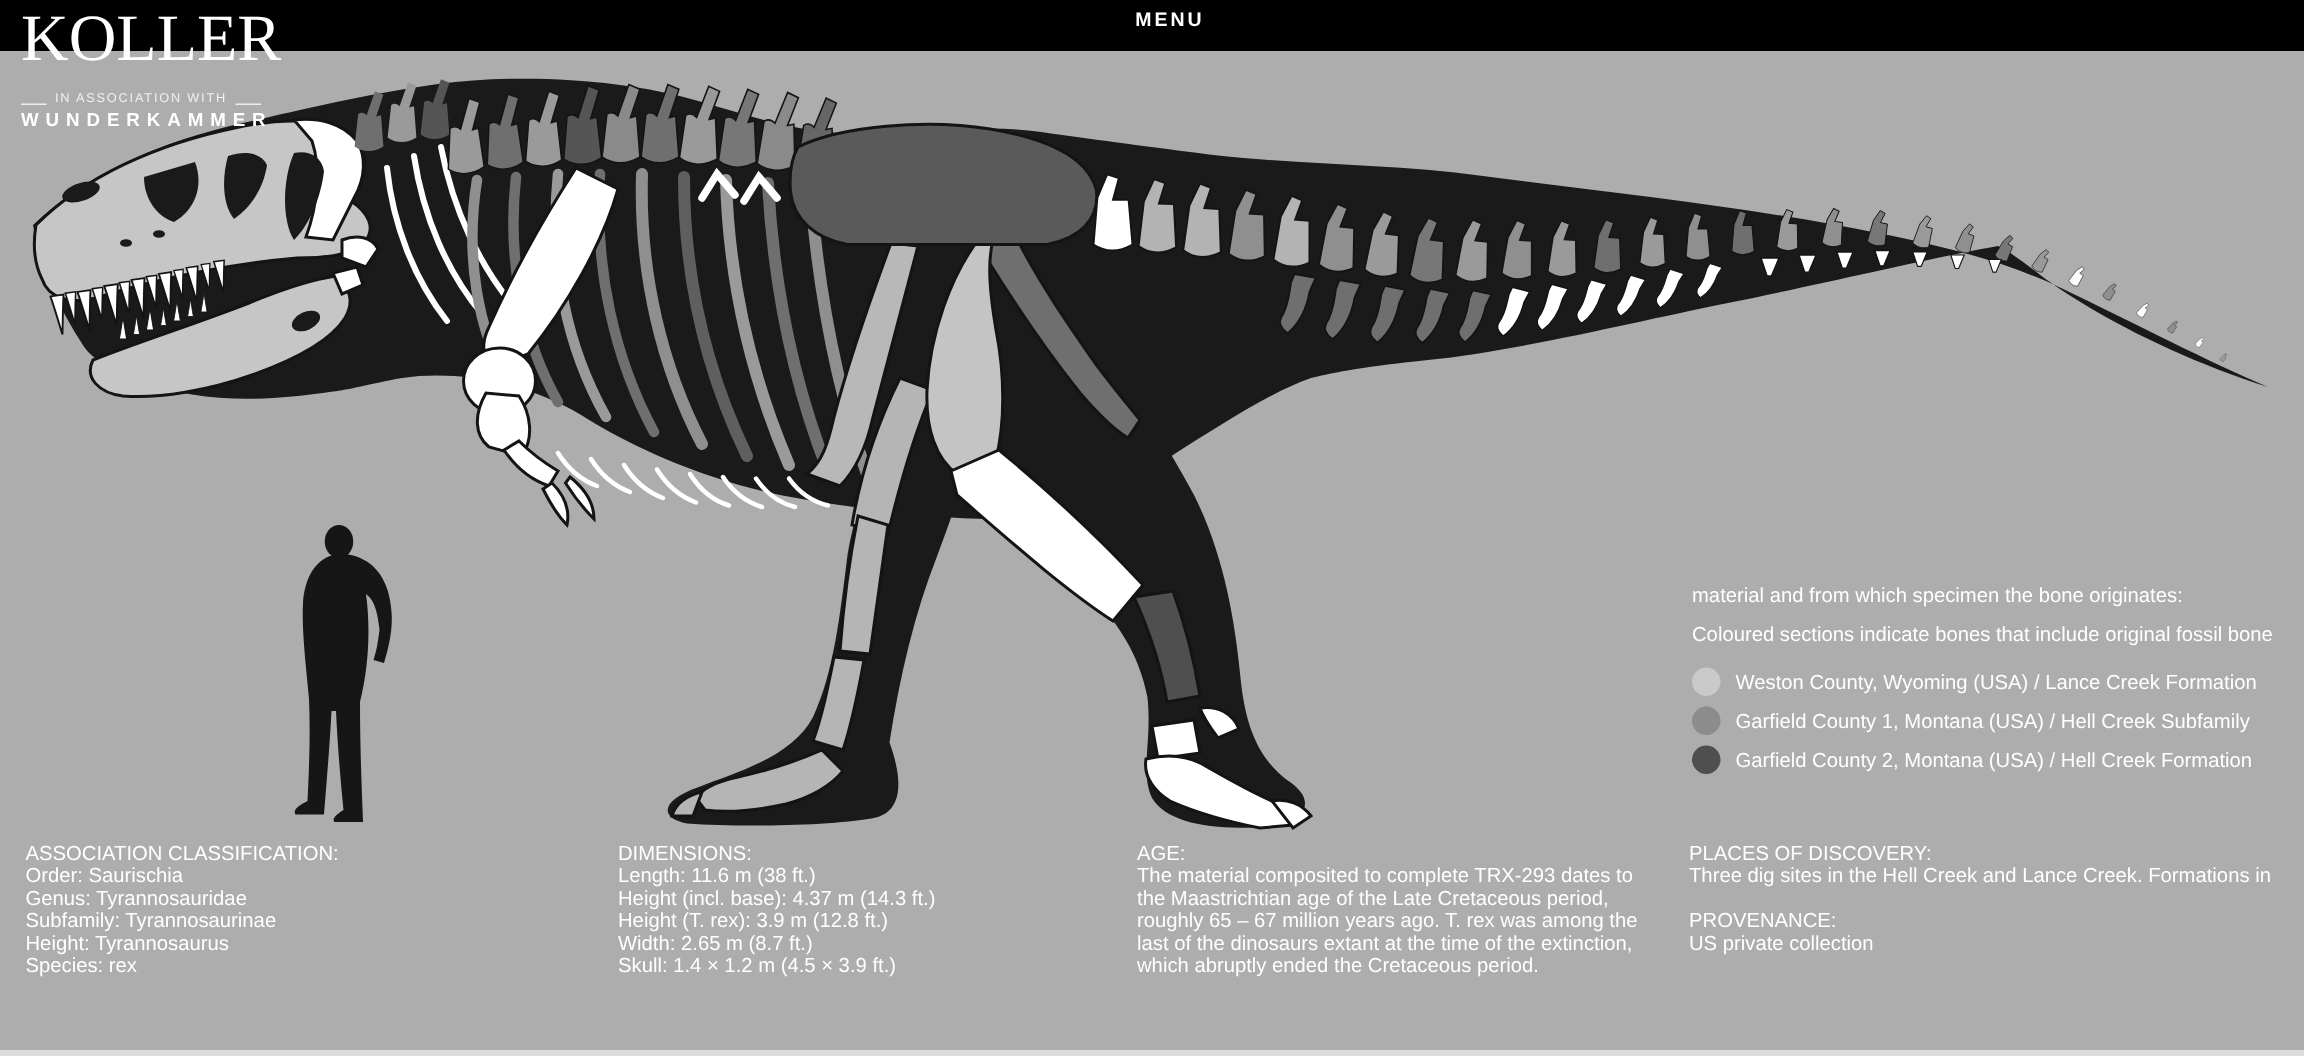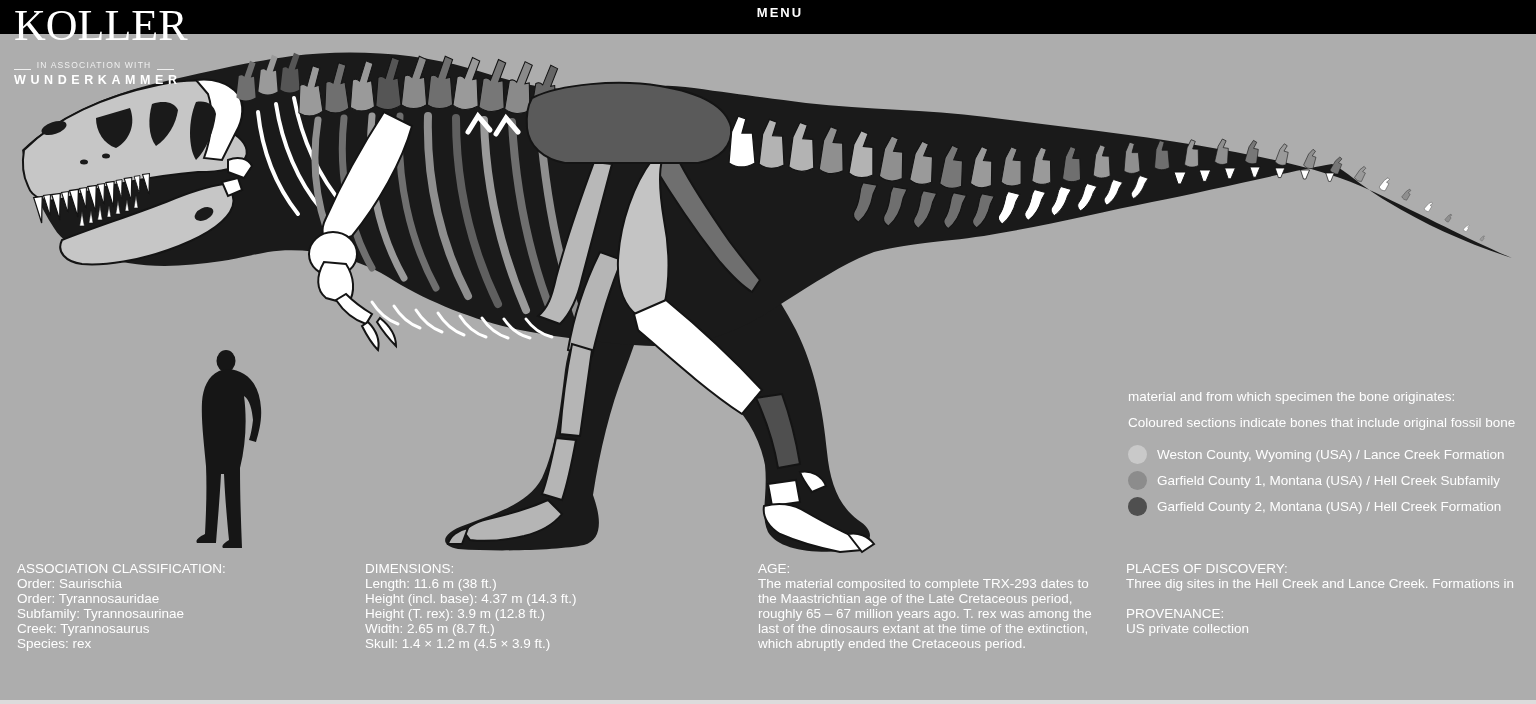--- a/index.html
+++ b/index.html
@@ -45,21 +45,21 @@
   .legend-rows { margin-top:5px; }
   .legend-row { display:flex; align-items:center; height:26px; }
   .legend-dot {
     width:19px; height:19px; border-radius:50%; margin-right:10px; flex:0 0 19px;
   }
   .legend-label { font-size:13.5px; }
   
   .info { position:absolute; top:561px; left:0; width:1536px; z-index:4; }
   .col { position:absolute; top:0; font-size:13.5px; line-height:15px; }
   .col-1 { left:17px;   width:360px; }
-  .col-2 { left:365px;  width:360px; }
+  .col-2 { left:412px;  width:360px; }
   .col-3 { left:758px;  width:340px; }
   .col-4 { left:1126px; width:404px; }
   .col .blank { height:15px; }
   
   .bottom-strip {
     position:absolute; left:0; bottom:0; width:1536px; height:4px;
     background:#dcdcdc; z-index:5;
   }
 </style>
 </head>
@@ -331,23 +331,23 @@
       <span class="legend-dot" style="background-color: rgb(79, 79, 79);"></span>
       <span class="legend-label">Garfield County 2, Montana (USA) / Hell Creek Formation</span>
     </div>
   </div>
 </div>
 
 <div class="info">
   <div class="col col-1">
     <div>ASSOCIATION CLASSIFICATION:</div>
     <div>Order: Saurischia</div>
-    <div>Order: Tyrannosauridae</div>
+    <div>Genus: Tyrannosauridae</div>
     <div>Subfamily: Tyrannosaurinae</div>
-    <div>Creek: Tyrannosaurus</div>
+    <div>Height: Tyrannosaurus</div>
     <div>Species: rex</div>
   </div>
   <div class="col col-2">
     <div>DIMENSIONS:</div>
     <div>Length: 11.6 m (38 ft.)</div>
     <div>Height (incl. base): 4.37 m (14.3 ft.)</div>
     <div>Height (T. rex): 3.9 m (12.8 ft.)</div>
     <div>Width: 2.65 m (8.7 ft.)</div>
     <div>Skull: 1.4 × 1.2 m (4.5 × 3.9 ft.)</div>
   </div>

